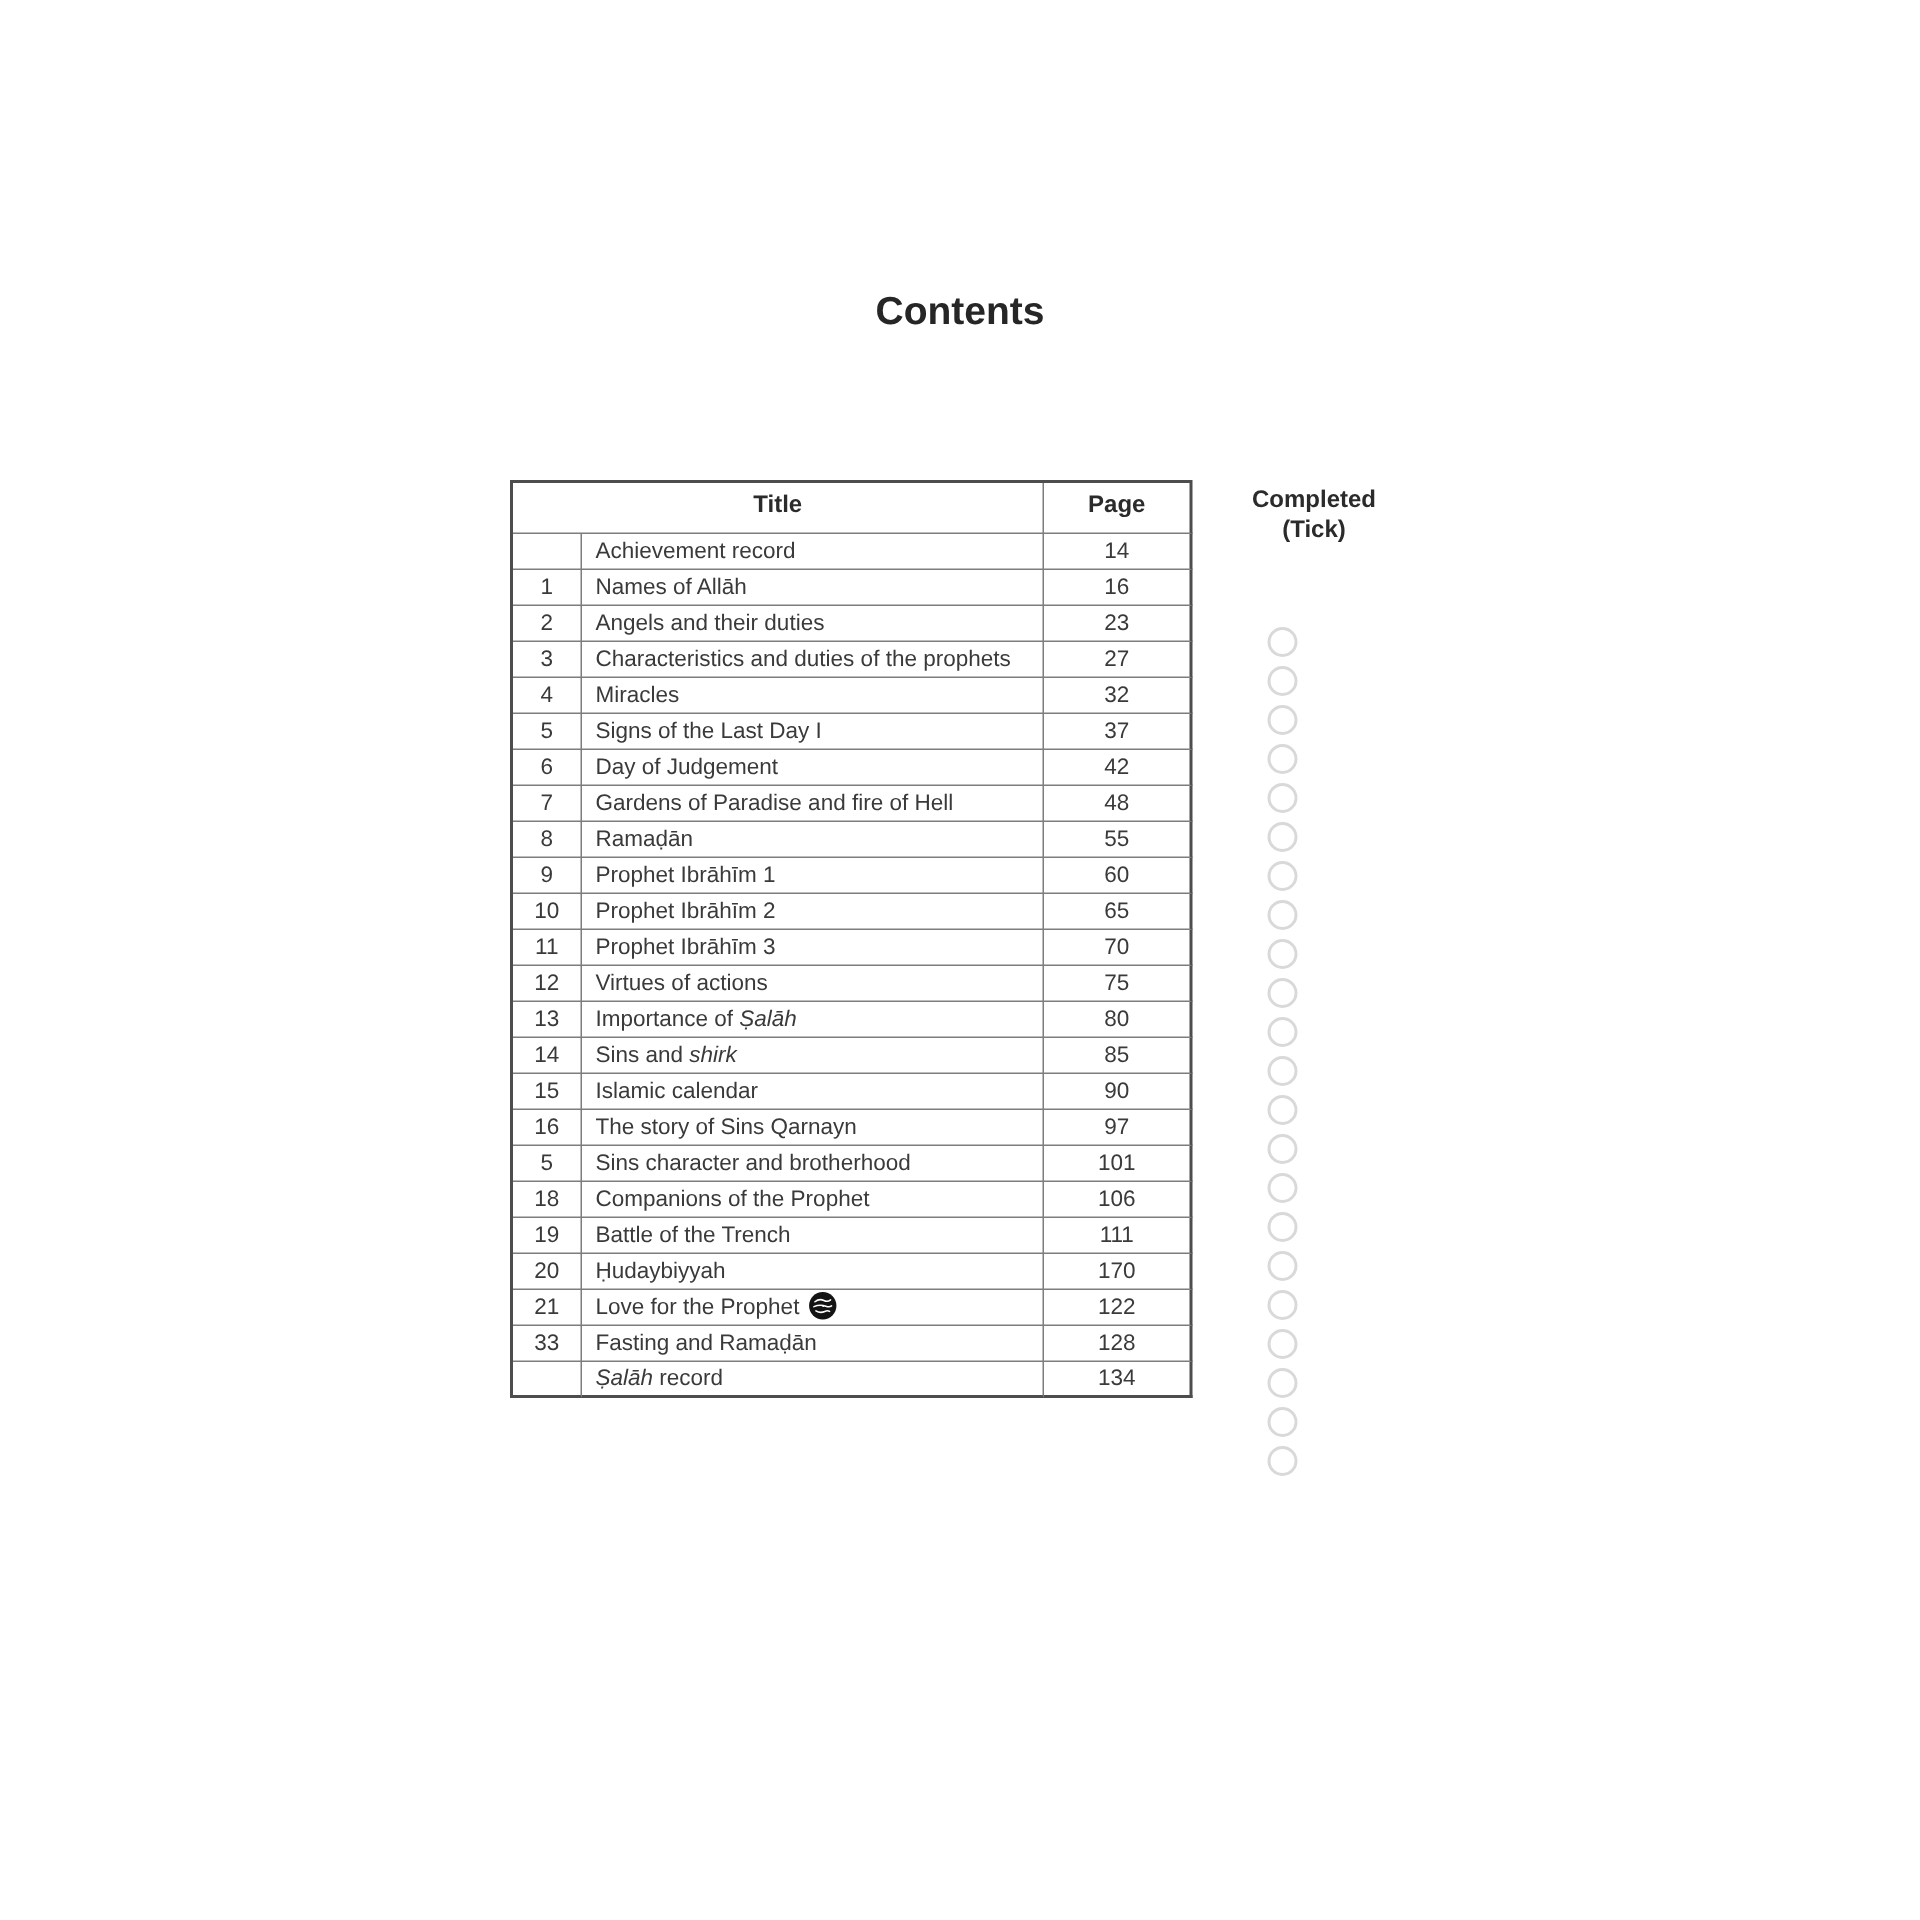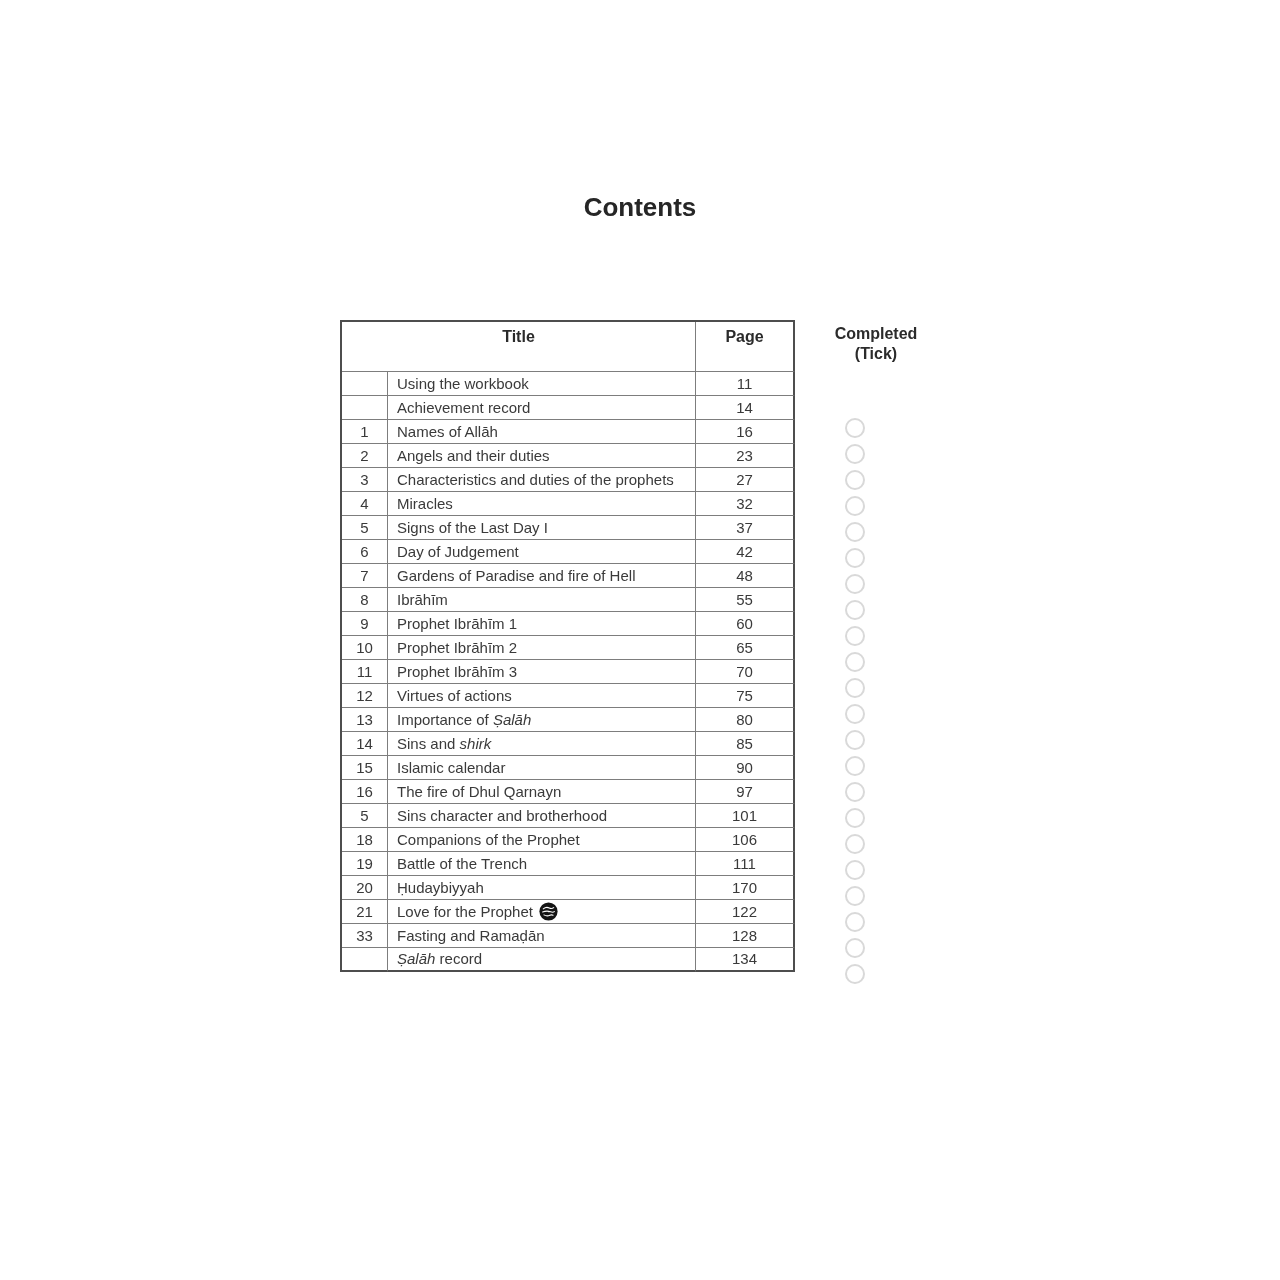--- a/index.html
+++ b/index.html
@@ -48,21 +48,21 @@
     white-space: nowrap;
     overflow: hidden;
   }
   .toc-table th:last-child, .toc-table td:last-child {
     border-right: 2px solid var(--border-outer);
   }
   .toc-table tr.last td {
     border-bottom: 2px solid var(--border-outer);
   }
   .toc-table th {
-    height: 50px;
+    height: 34px;
     vertical-align: top;
     padding-top: 6px;
     font-size: 16px;
     font-weight: bold;
     color: #2b2b2b;
     text-align: center;
   }
   .toc-table td { height: 24px; line-height: 22px; }
   .toc-table td.num  { text-align: center; }
   .toc-table td.title { text-align: left; padding-left: 9px; }
@@ -119,25 +119,20 @@
   </colgroup>
   <thead>
     <tr>
       <th colspan="2">Title</th>
       <th>Page</th>
     </tr>
   </thead>
   <tbody>
       <tr>
     <td class="num"></td>
-    <td class="title"><span>Using the workbook</span></td>
-    <td class="page">11</td>
-  </tr>
-      <tr>
-    <td class="num"></td>
     <td class="title"><span>Achievement record</span></td>
     <td class="page">14</td>
   </tr>
       <tr>
     <td class="num">1</td>
     <td class="title"><span>Names of Allāh</span></td>
     <td class="page">16</td>
   </tr>
       <tr>
     <td class="num">2</td>
@@ -164,21 +159,21 @@
     <td class="title"><span>Day of Judgement</span></td>
     <td class="page">42</td>
   </tr>
       <tr>
     <td class="num">7</td>
     <td class="title"><span>Gardens of Paradise and fire of Hell</span></td>
     <td class="page">48</td>
   </tr>
       <tr>
     <td class="num">8</td>
-    <td class="title"><span>Ibrāhīm</span></td>
+    <td class="title"><span>Ramaḍān</span></td>
     <td class="page">55</td>
   </tr>
       <tr>
     <td class="num">9</td>
     <td class="title"><span>Prophet Ibrāhīm 1</span></td>
     <td class="page">60</td>
   </tr>
       <tr>
     <td class="num">10</td>
     <td class="title"><span>Prophet Ibrāhīm 2</span></td>
@@ -204,21 +199,21 @@
     <td class="title"><span>Sins and </span><em>shirk</em></td>
     <td class="page">85</td>
   </tr>
       <tr>
     <td class="num">15</td>
     <td class="title"><span>Islamic calendar</span></td>
     <td class="page">90</td>
   </tr>
       <tr>
     <td class="num">16</td>
-    <td class="title"><span>The fire of Dhul Qarnayn</span></td>
+    <td class="title"><span>The story of Sins Qarnayn</span></td>
     <td class="page">97</td>
   </tr>
       <tr>
     <td class="num">5</td>
     <td class="title"><span>Sins character and brotherhood</span></td>
     <td class="page">101</td>
   </tr>
       <tr>
     <td class="num">18</td>
     <td class="title"><span>Companions of the Prophet</span></td>

